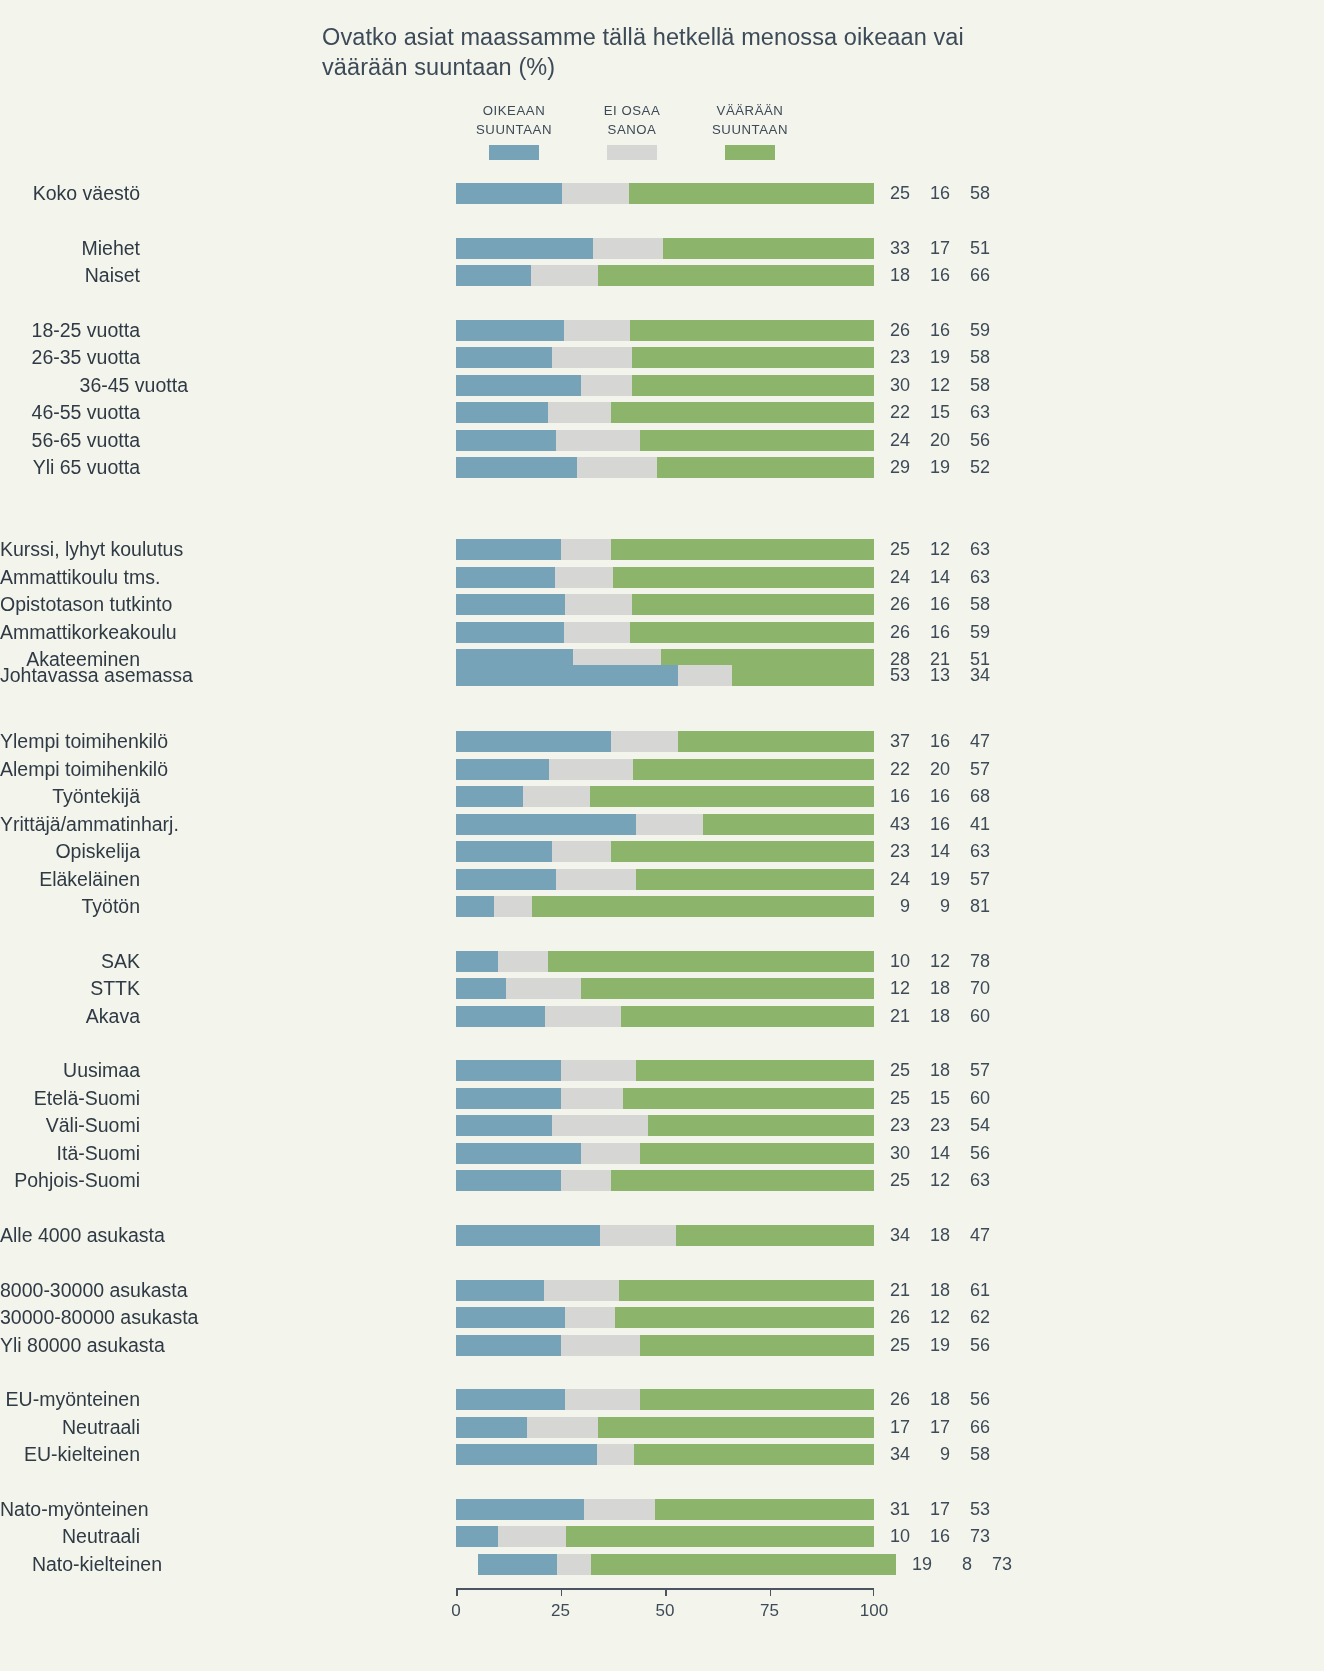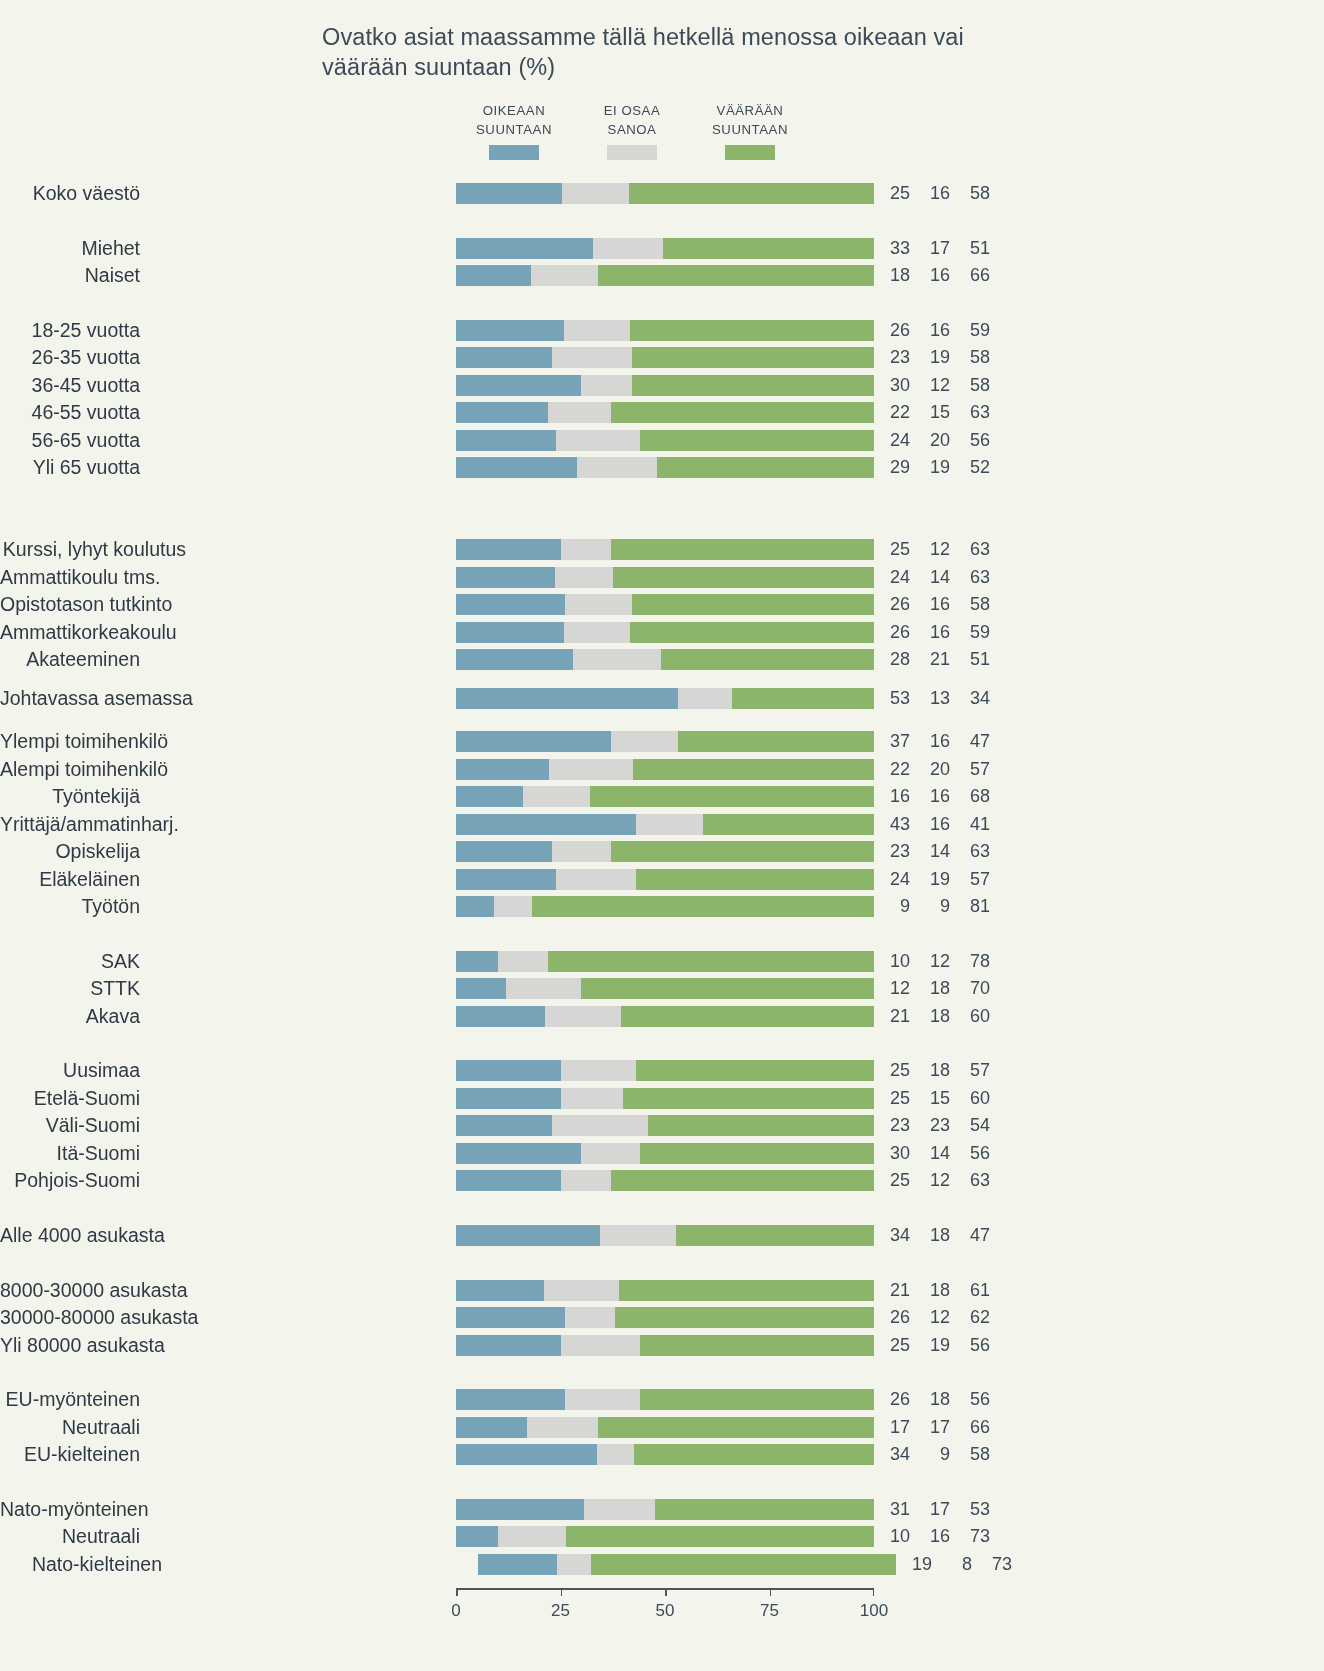--- a/index.html
+++ b/index.html
@@ -213,21 +213,21 @@
       </div>
       <div class="row" style="top: 347px;">
         <div class="row-label">26-35 vuotta</div>
         <div class="bar-track">
           <div class="seg" style="width: 96.14px; background: rgb(118, 163, 184);"></div>
           <div class="seg" style="width: 79.42px; background: rgb(214, 214, 212);"></div>
           <div class="seg" style="width: 242.44px; background: rgb(140, 180, 106);"></div>
         </div>
         <div class="values"><span class="val v0">23</span><span class="val v1">19</span><span class="val v2">58</span></div>
       </div>
-      <div class="row" style="top: 374.5px;">
+      <div class="row" style="top: 374.5px; padding-left: 48px;">
         <div class="row-label">36-45 vuotta</div>
         <div class="bar-track">
           <div class="seg" style="width: 125.4px; background: rgb(118, 163, 184);"></div>
           <div class="seg" style="width: 50.16px; background: rgb(214, 214, 212);"></div>
           <div class="seg" style="width: 242.44px; background: rgb(140, 180, 106);"></div>
         </div>
         <div class="values"><span class="val v0">30</span><span class="val v1">12</span><span class="val v2">58</span></div>
       </div>
       <div class="row" style="top: 402px;">
         <div class="row-label">46-55 vuotta</div>
@@ -249,21 +249,21 @@
       </div>
       <div class="row" style="top: 457px;">
         <div class="row-label">Yli 65 vuotta</div>
         <div class="bar-track">
           <div class="seg" style="width: 121.22px; background: rgb(118, 163, 184);"></div>
           <div class="seg" style="width: 79.42px; background: rgb(214, 214, 212);"></div>
           <div class="seg" style="width: 217.36px; background: rgb(140, 180, 106);"></div>
         </div>
         <div class="values"><span class="val v0">29</span><span class="val v1">19</span><span class="val v2">52</span></div>
       </div>
-      <div class="row" style="top: 539px; padding-left: 46px;">
+      <div class="row" style="top: 539px;">
         <div class="row-label">Kurssi, lyhyt koulutus</div>
         <div class="bar-track">
           <div class="seg" style="width: 104.5px; background: rgb(118, 163, 184);"></div>
           <div class="seg" style="width: 50.16px; background: rgb(214, 214, 212);"></div>
           <div class="seg" style="width: 263.34px; background: rgb(140, 180, 106);"></div>
         </div>
         <div class="values"><span class="val v0">25</span><span class="val v1">12</span><span class="val v2">63</span></div>
       </div>
       <div class="row" style="top: 566.5px;">
         <div class="row-label">Ammattikoulu tms.</div>
@@ -294,21 +294,21 @@
       </div>
       <div class="row" style="top: 649px;">
         <div class="row-label">Akateeminen</div>
         <div class="bar-track">
           <div class="seg" style="width: 117.04px; background: rgb(118, 163, 184);"></div>
           <div class="seg" style="width: 87.78px; background: rgb(214, 214, 212);"></div>
           <div class="seg" style="width: 213.18px; background: rgb(140, 180, 106);"></div>
         </div>
         <div class="values"><span class="val v0">28</span><span class="val v1">21</span><span class="val v2">51</span></div>
       </div>
-      <div class="row" style="top: 688px; padding-left: 32px;">
+      <div class="row" style="top: 665px; padding-left: 32px;">
         <div class="row-label">Johtavassa asemassa</div>
         <div class="bar-track">
           <div class="seg" style="width: 221.54px; background: rgb(118, 163, 184);"></div>
           <div class="seg" style="width: 54.34px; background: rgb(214, 214, 212);"></div>
           <div class="seg" style="width: 142.12px; background: rgb(140, 180, 106);"></div>
         </div>
         <div class="values"><span class="val v0">53</span><span class="val v1">13</span><span class="val v2">34</span></div>
       </div>
       <div class="row" style="top: 731px;">
         <div class="row-label">Ylempi toimihenkilö</div>

